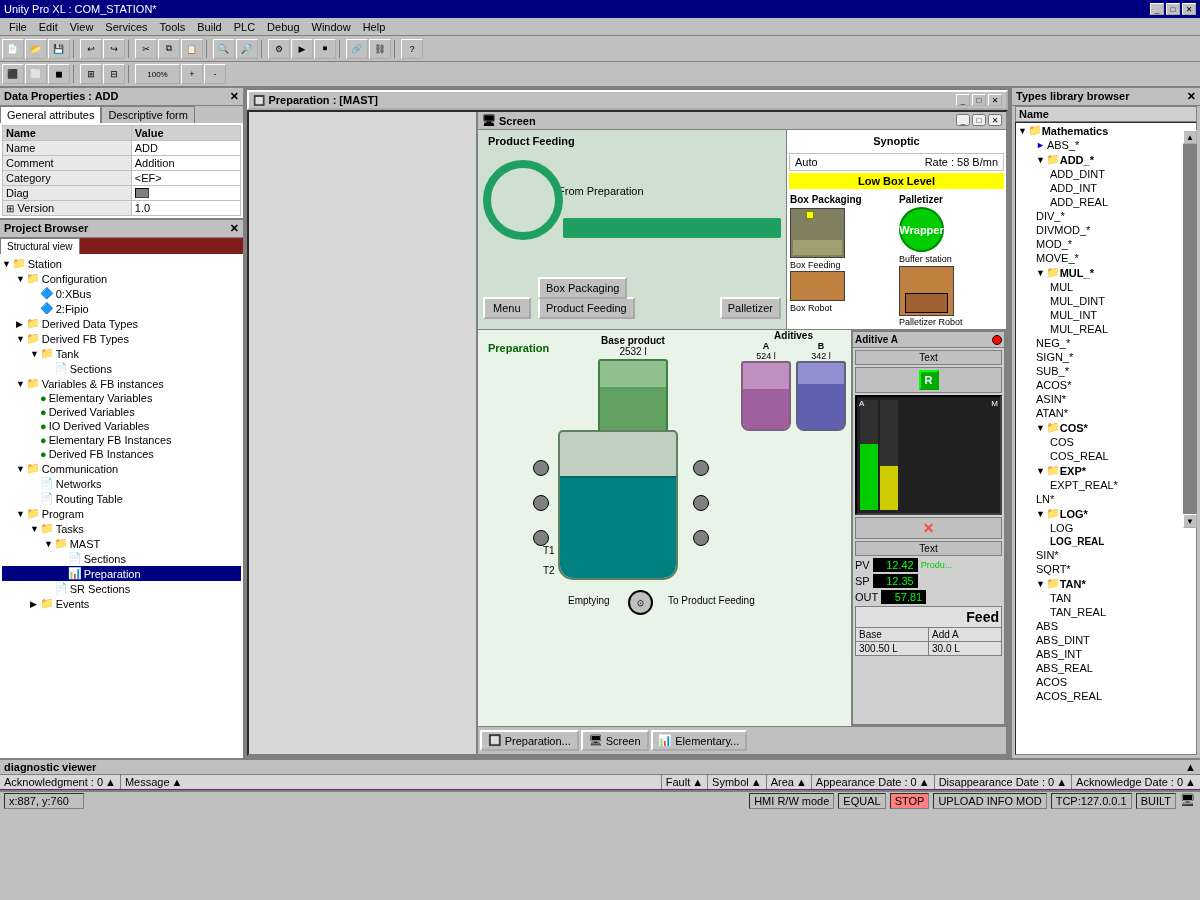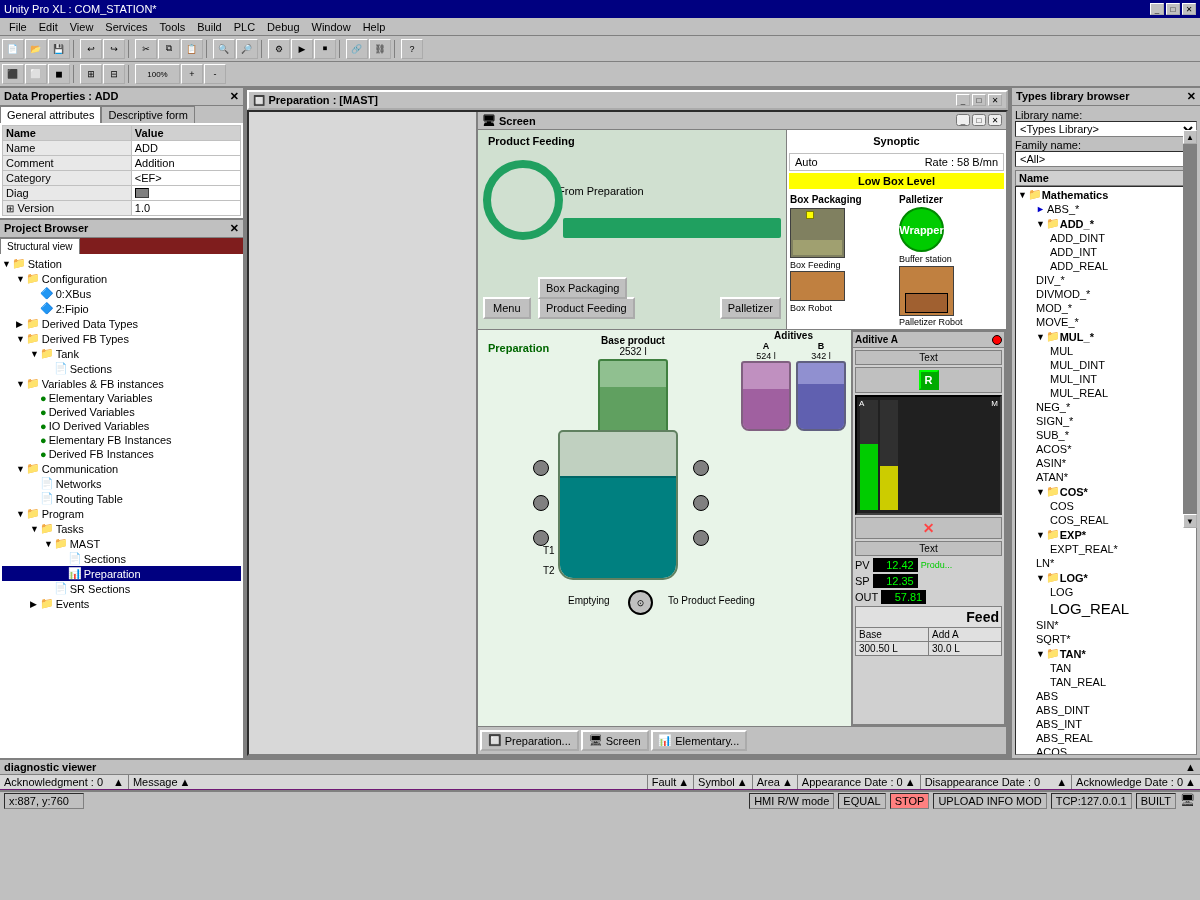--- a/index.html
+++ b/index.html
@@ -644,30 +644,20 @@
       </div>
     </div>
   </div>
 
   <div style="width:190px;border-left:2px solid #808080;display:flex;flex-direction:column;background:#c0c0c0;">
     <div style="background:#c0c0c0;border-bottom:1px solid #808080;padding:2px 4px;font-size:11px;font-weight:bold;display:flex;justify-content:space-between;">
       <span>Types library browser</span>
       <span style="cursor:pointer;">✕</span>
     </div>
 
-    <div style="padding:3px;">
-      <div style="font-size:11px;">Library name:</div>
-      <select style="width:100%;font-size:11px;background:white;border:1px inset #808080;">
-        <option>&lt;Types Library&gt;</option>
-      </select>
-      <div style="font-size:11px;margin-top:2px;">Family name:</div>
-      <select style="width:100%;font-size:11px;background:white;border:1px inset #808080;">
-        <option>&lt;All&gt;</option>
-      </select>
-    </div>
 
     <div style="background:#d0d0d0;border:1px solid #808080;margin:0 3px;padding:1px 3px;font-size:11px;font-weight:bold;">Name</div>
 
     <div style="flex:1;background:white;border:1px inset #808080;margin:0 3px 3px;overflow-y:auto;">
 
       <div style="padding:1px 2px;font-size:11px;font-weight:bold;display:flex;align-items:center;cursor:pointer;">
         <span style="font-size:9px;width:10px;">▼</span>
         <span style="color:#ffcc00;">📁</span>
         <span>Mathematics</span>
       </div>
@@ -715,21 +705,21 @@
         <span>EXP*</span>
       </div>
       <div style="padding:1px 2px 1px 34px;font-size:11px;cursor:pointer;">EXPT_REAL*</div>
       <div style="padding:1px 2px 1px 20px;font-size:11px;cursor:pointer;">LN*</div>
       <div style="padding:1px 2px 1px 20px;font-size:11px;font-weight:bold;display:flex;align-items:center;cursor:pointer;">
         <span style="font-size:9px;width:10px;">▼</span>
         <span style="color:#ffcc00;">📁</span>
         <span>LOG*</span>
       </div>
       <div style="padding:1px 2px 1px 34px;font-size:11px;cursor:pointer;">LOG</div>
-      <div style="padding:1px 2px 1px 34px;font-size:15px;cursor:pointer;">LOG_REAL</div>
+      <div style="padding:1px 2px 1px 34px;font-size:10px;cursor:pointer;font-weight:bold;">LOG_REAL</div>
       <div style="padding:1px 2px 1px 20px;font-size:11px;cursor:pointer;">SIN*</div>
       <div style="padding:1px 2px 1px 20px;font-size:11px;cursor:pointer;">SQRT*</div>
       <div style="padding:1px 2px 1px 20px;font-size:11px;font-weight:bold;display:flex;align-items:center;cursor:pointer;">
         <span style="font-size:9px;width:10px;">▼</span>
         <span style="color:#ffcc00;">📁</span>
         <span>TAN*</span>
       </div>
       <div style="padding:1px 2px 1px 34px;font-size:11px;cursor:pointer;">TAN</div>
       <div style="padding:1px 2px 1px 34px;font-size:11px;cursor:pointer;">TAN_REAL</div>
       <div style="padding:1px 2px 1px 20px;font-size:11px;cursor:pointer;">ABS</div>
@@ -748,21 +738,21 @@
     </div>
   </div>
 </div>
 
 <div style="height:32px;background:#701a75;border-top:2px solid #808080;">
   <div style="background:#c0c0c0;border-bottom:1px solid #808080;padding:1px 4px;font-size:11px;font-weight:bold;display:flex;justify-content:space-between;">
     <span>diagnostic viewer</span>
     <span style="cursor:pointer;">▲</span>
   </div>
   <div style="display:flex;font-size:10px;background:#d8d8d8;">
-    <div style="padding:1px 4px;border-right:1px solid #808080;cursor:pointer;display:flex;align-items:center;gap:10px;">
+    <div style="padding:1px 4px;border-right:1px solid #808080;cursor:pointer;display:flex;align-items:center;gap:2px;">
       <span>Acknowledgment : 0</span>
       <span>▲</span>
     </div>
     <div style="flex:2;padding:1px 4px;border-right:1px solid #808080;cursor:pointer;display:flex;align-items:center;gap:2px;">
       <span>Message</span>
       <span>▲</span>
     </div>
     <div style="padding:1px 4px;border-right:1px solid #808080;cursor:pointer;display:flex;align-items:center;gap:2px;">
       <span>Fault</span>
       <span>▲</span>
@@ -772,21 +762,21 @@
       <span>▲</span>
     </div>
     <div style="padding:1px 4px;border-right:1px solid #808080;cursor:pointer;display:flex;align-items:center;gap:2px;">
       <span>Area</span>
       <span>▲</span>
     </div>
     <div style="padding:1px 4px;border-right:1px solid #808080;cursor:pointer;display:flex;align-items:center;gap:2px;">
       <span>Appearance Date : 0</span>
       <span>▲</span>
     </div>
-    <div style="padding:1px 4px;border-right:1px solid #808080;cursor:pointer;display:flex;align-items:center;gap:16px;">
+    <div style="padding:1px 4px;border-right:1px solid #808080;cursor:pointer;display:flex;align-items:center;gap:2px;">
       <span>Disappearance Date : 0</span>
       <span>▲</span>
     </div>
     <div style="padding:1px 4px;cursor:pointer;display:flex;align-items:center;gap:2px;">
       <span>Acknowledge Date : 0</span>
       <span>▲</span>
     </div>
   </div>
 </div>
 

